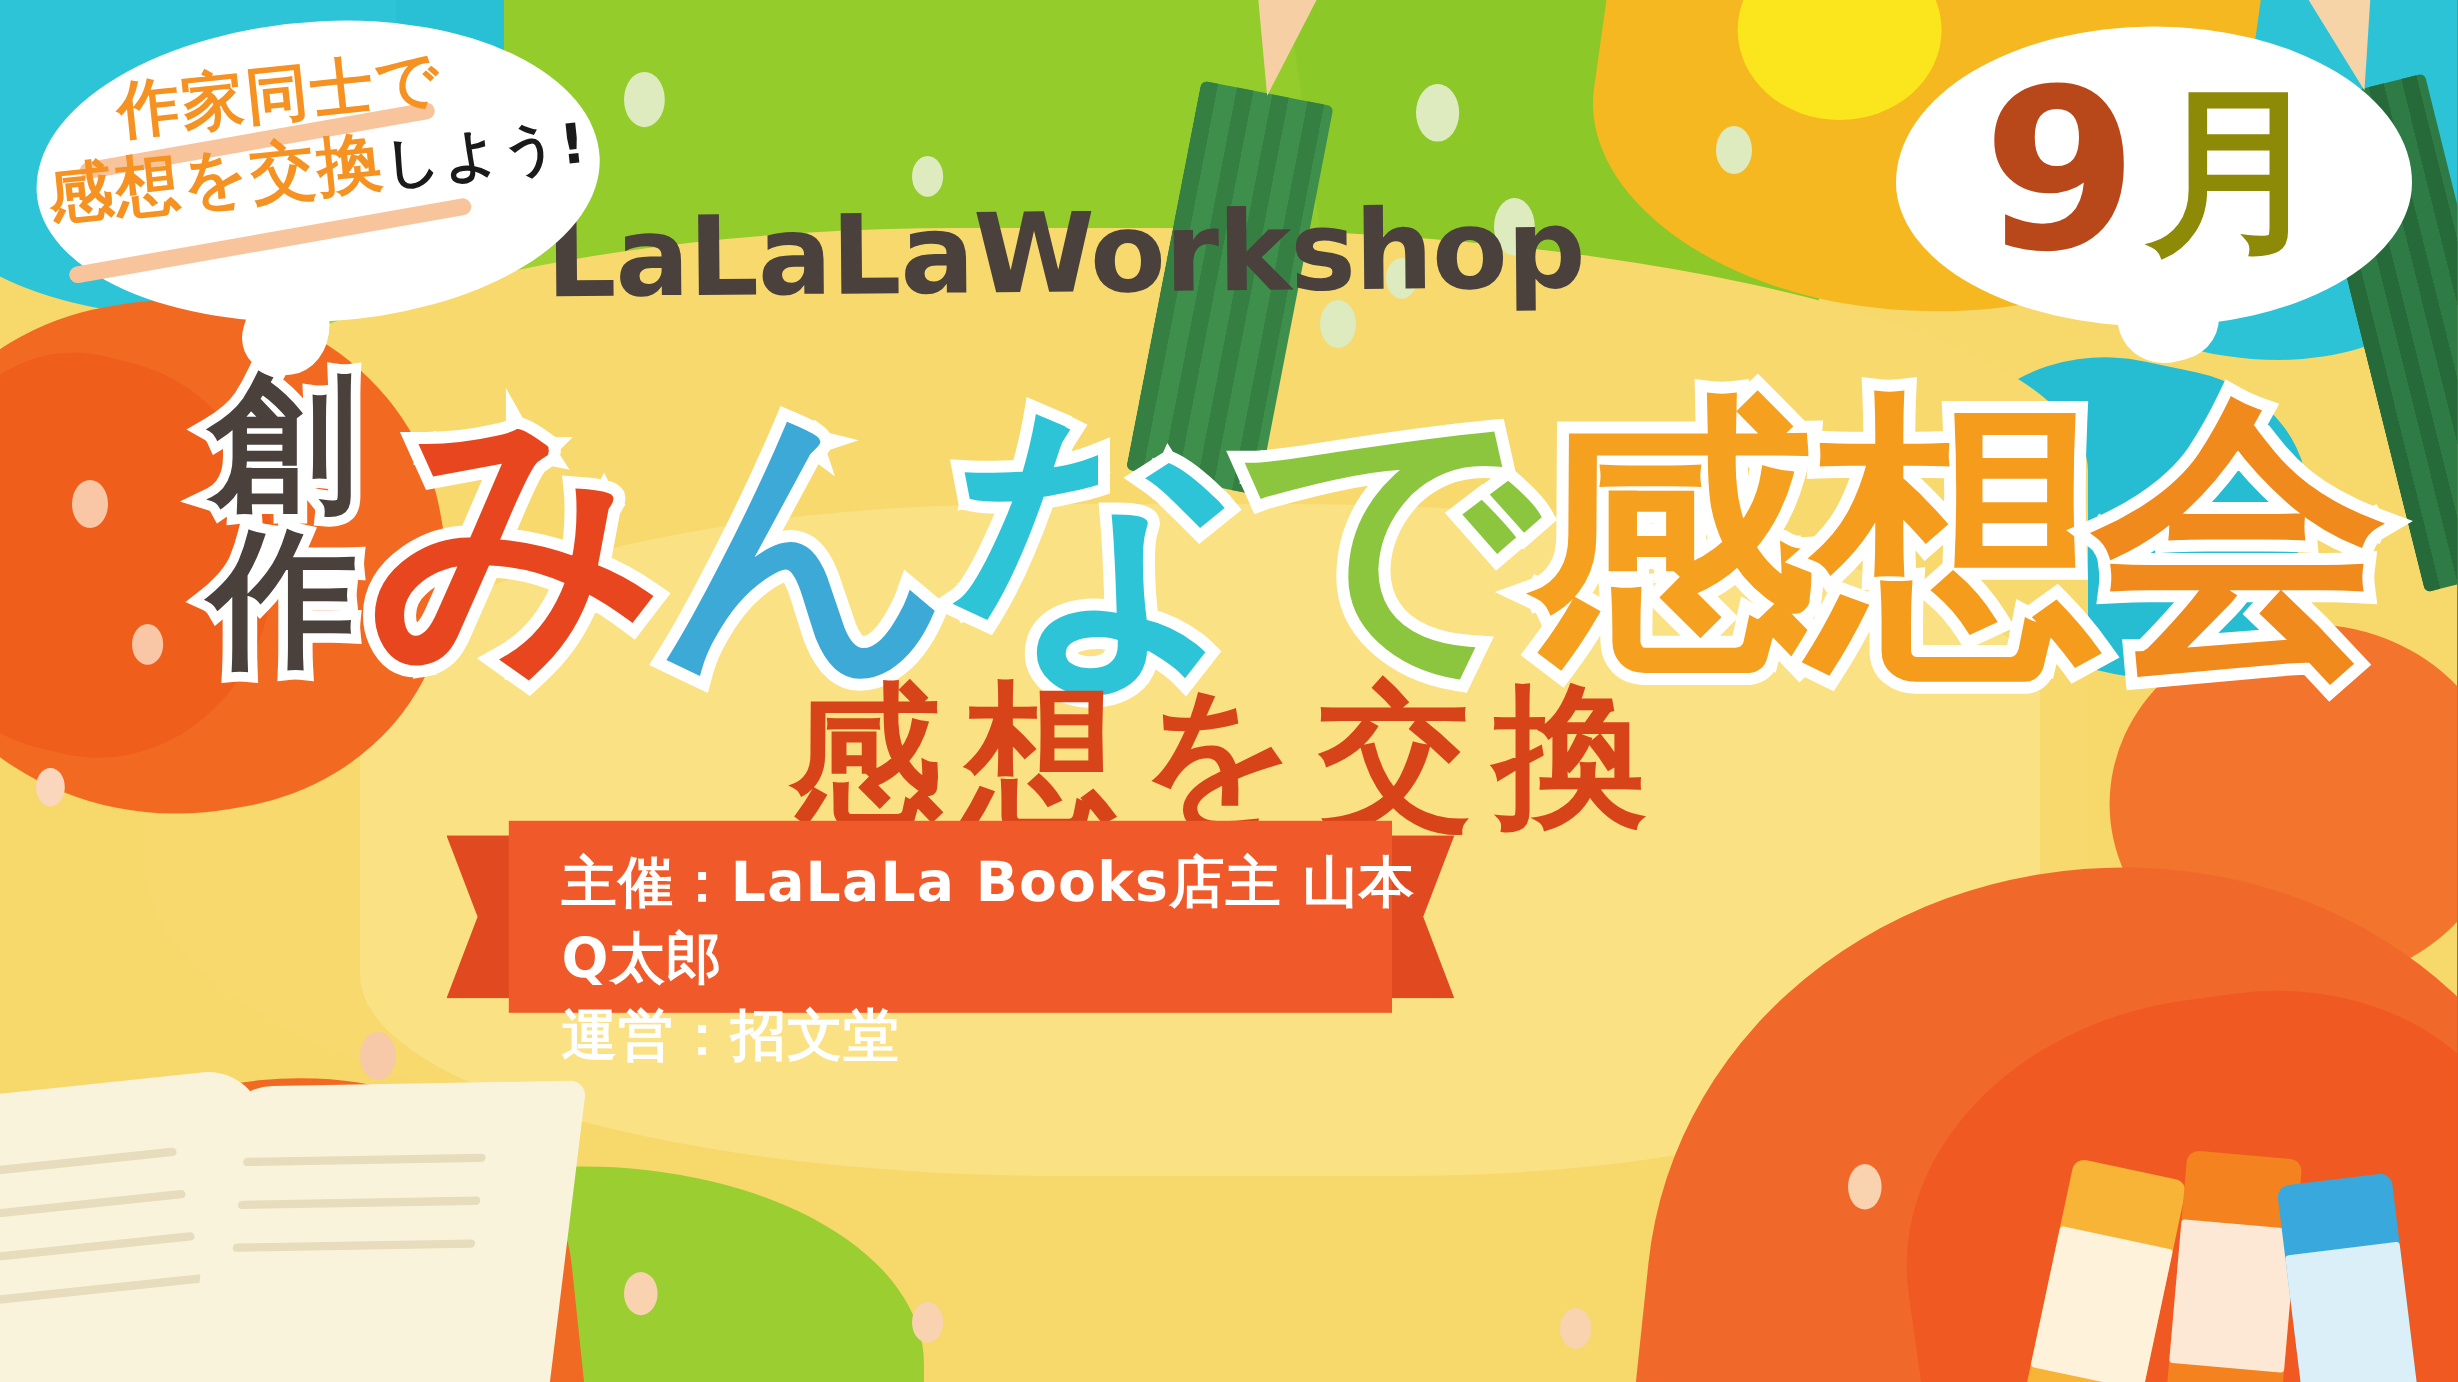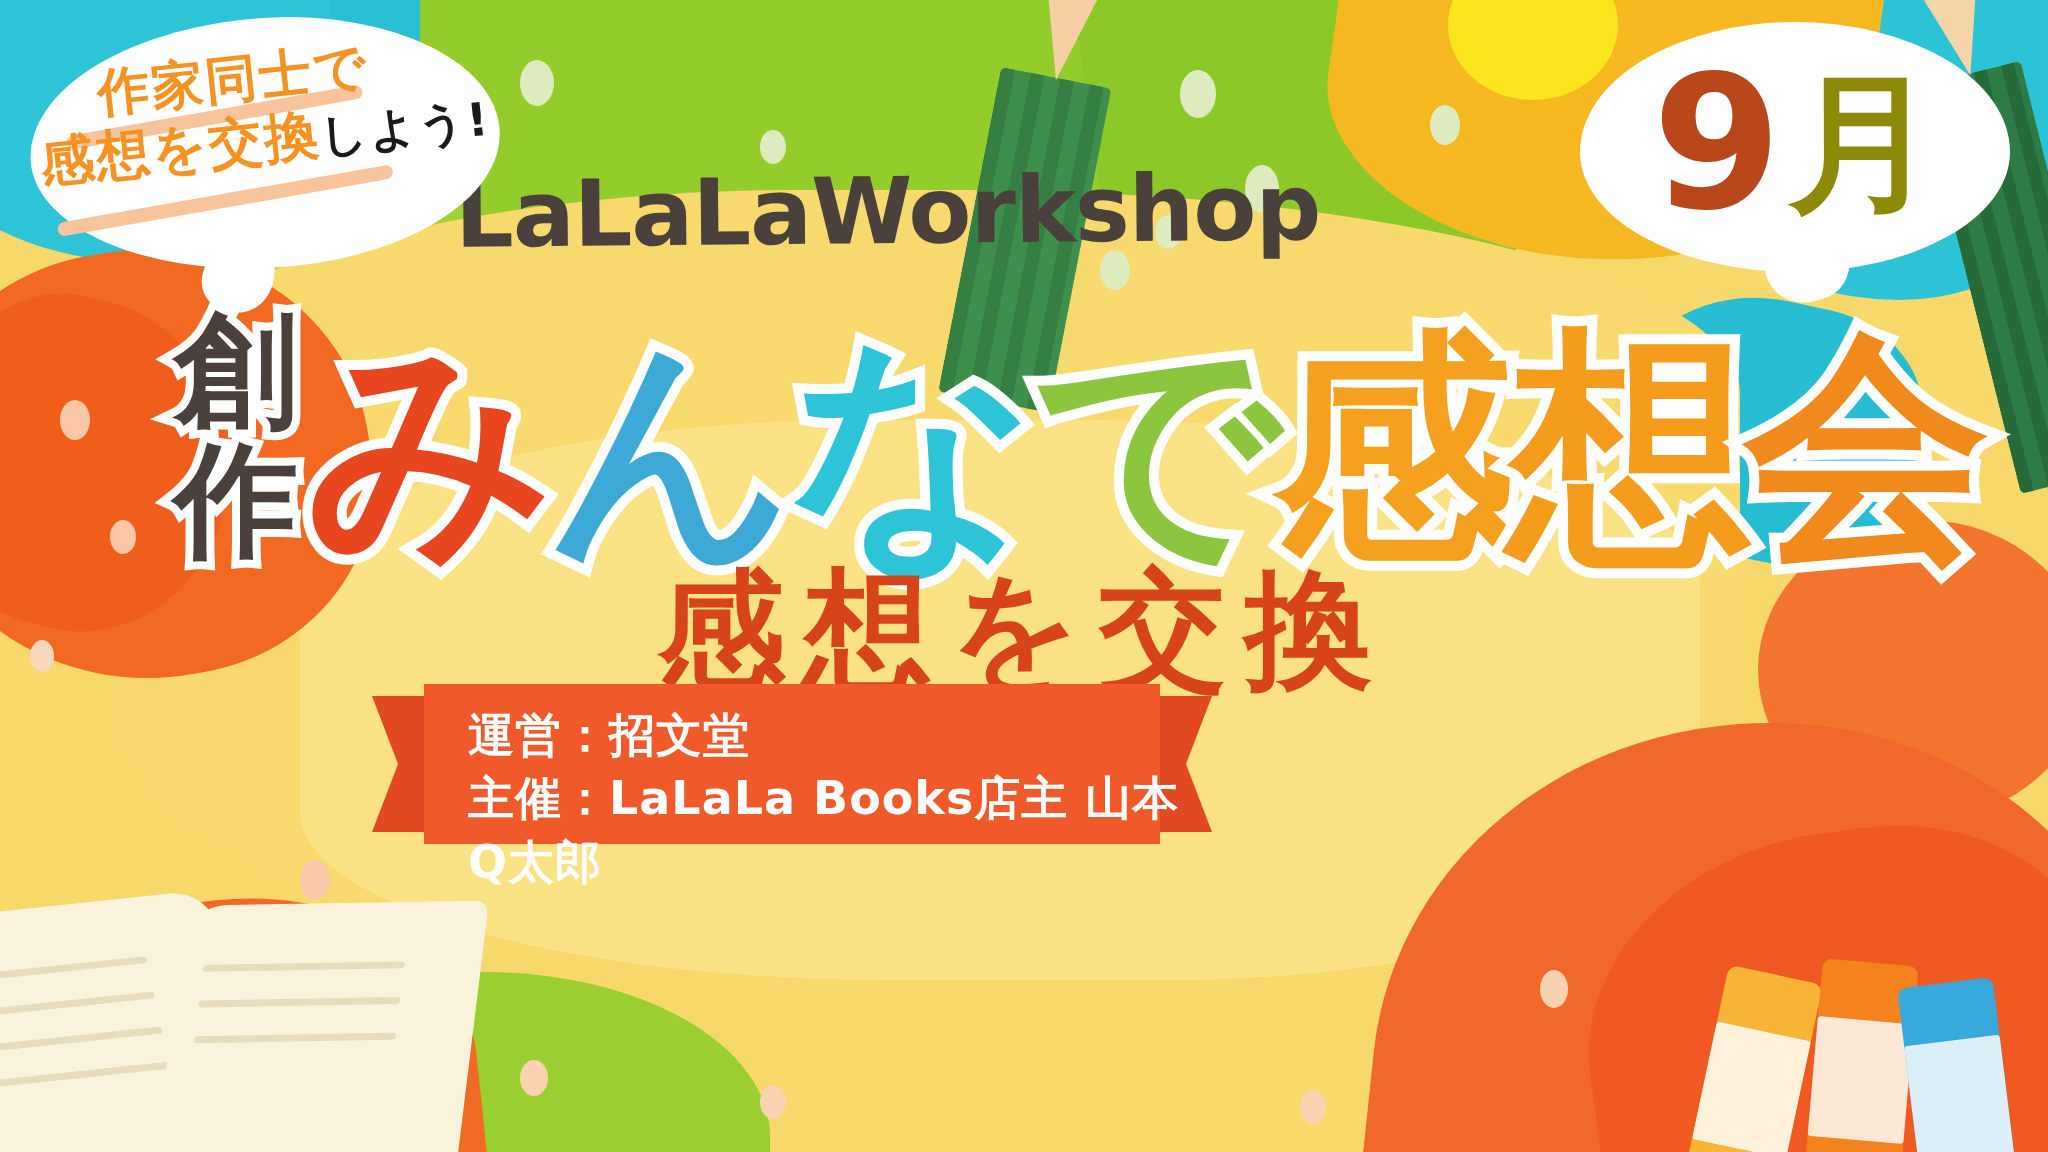--- a/index.html
+++ b/index.html
@@ -453,18 +453,18 @@
       </div>
   </div>
 
   <div id="subtitle">感想を交換</div>
 
   <div id="ribbon">
     <div class="ribbon-end left"></div>
     <div class="ribbon-end right"></div>
     <div id="ribbon-body"></div>
     <div id="ribbon-text">
+      <div>主催：LaLaLa Books店主 山本Q太郎</div>
       <div>運営：招文堂</div>
-      <div>主催：LaLaLa Books店主 山本Q太郎</div>
     </div>
   </div>
 
 </div>
 
 </body></html>

